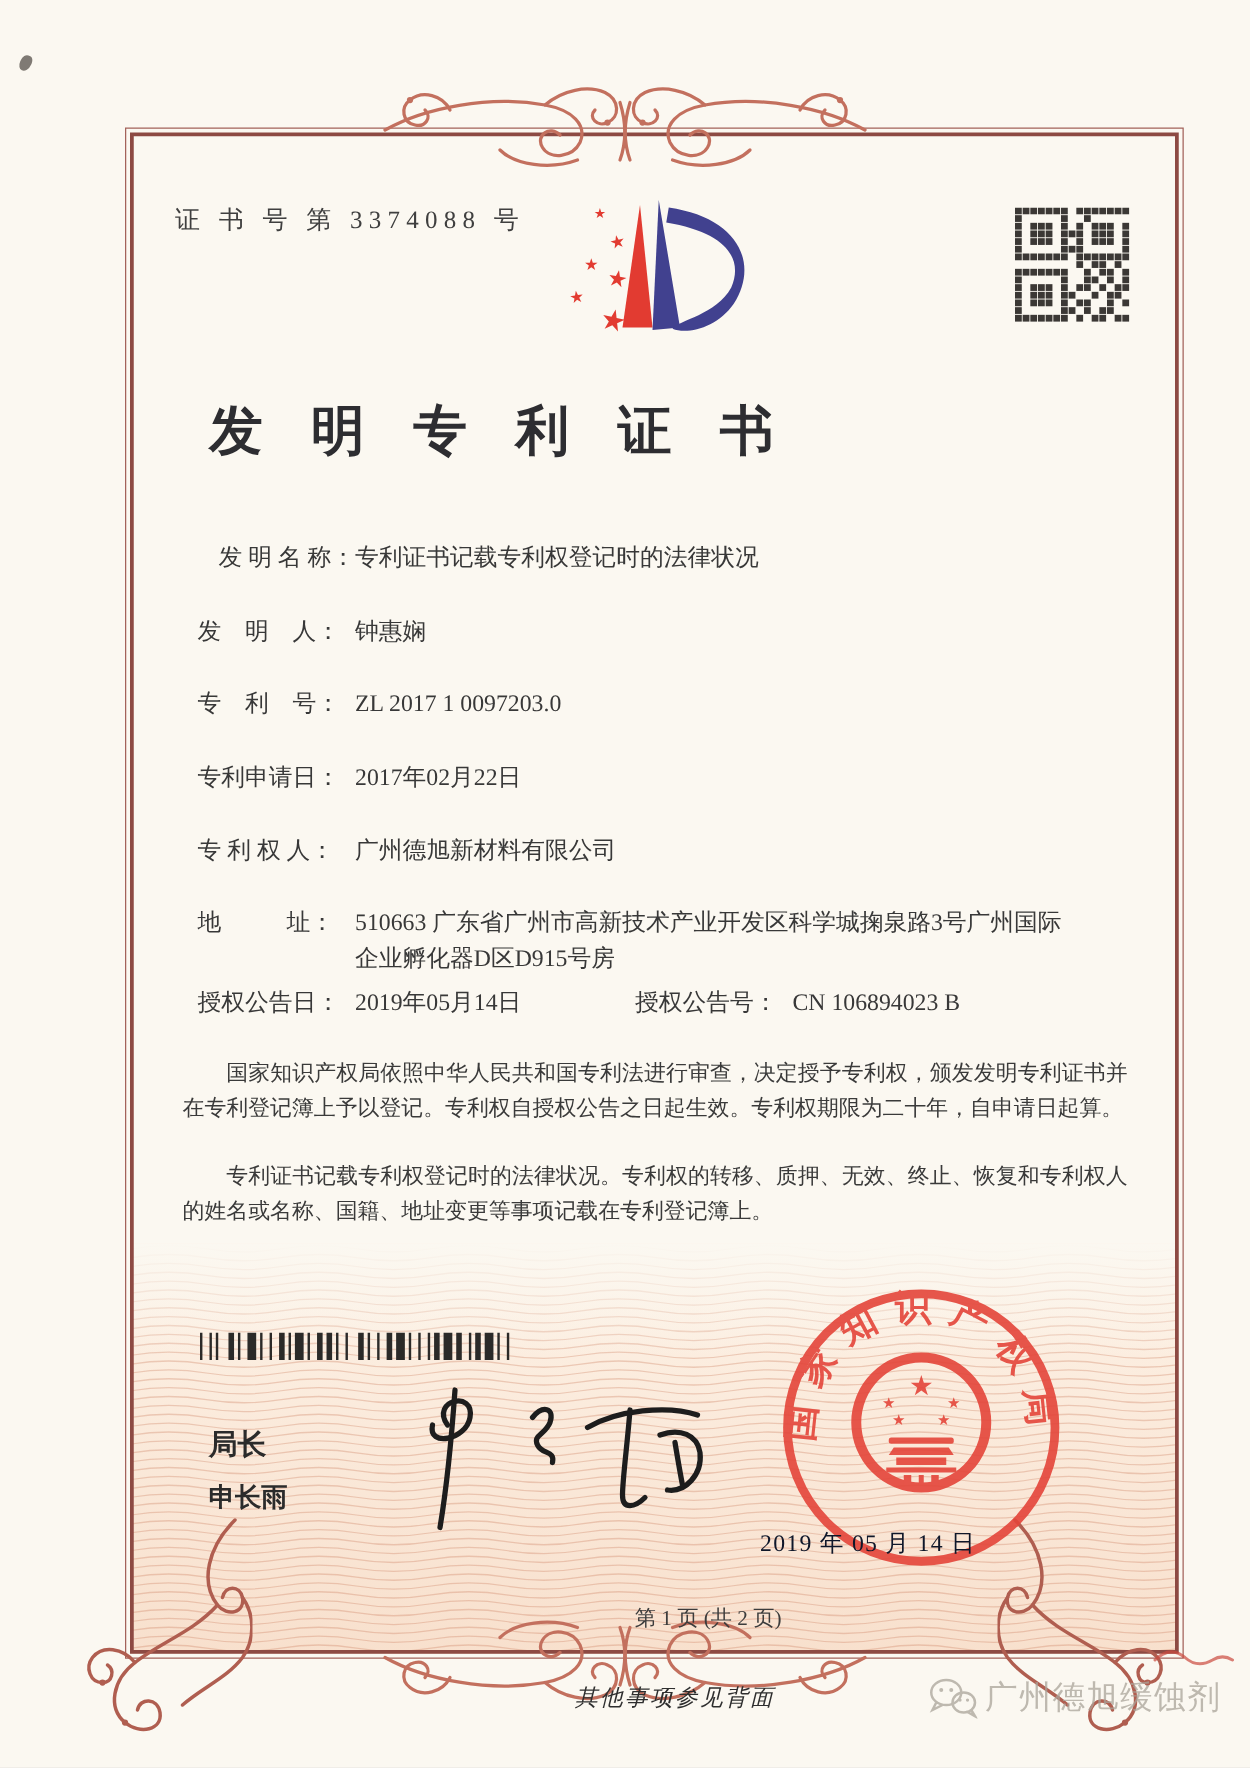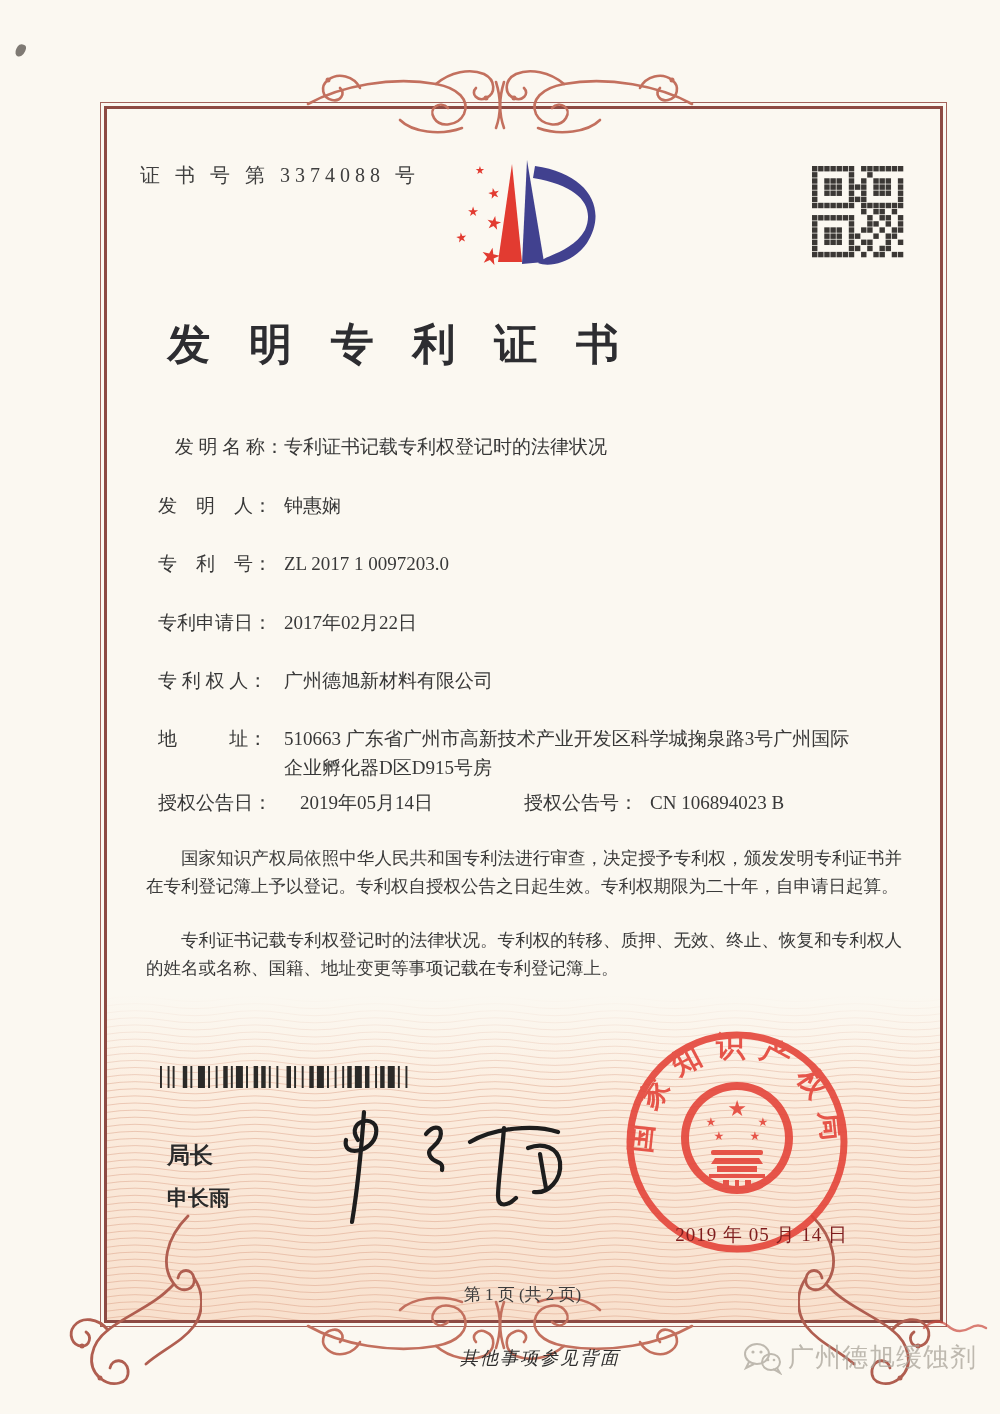--- a/index.html
+++ b/index.html
@@ -17,34 +17,34 @@
   .wave-fade{position:absolute;left:105px;top:995px;width:836px;height:90px;z-index:1;
              background:linear-gradient(#fbf8f1,rgba(251,248,241,0));}
 
   .cert-number{position:absolute;left:140px;top:162px;font-size:20px;letter-spacing:5px;color:#3f3f3f;z-index:3;}
   .doc-title{position:absolute;left:0;top:316px;width:800px;text-align:center;font-size:43px;font-weight:600;
              letter-spacing:14px;color:#2d2d31;z-index:3;}
 
   .field-row{position:absolute;left:158px;display:flex;font-size:19px;line-height:1.55;z-index:3;color:#383838;}
   .field-label{white-space:pre;width:126px;flex:0 0 126px;}
   .field-value{white-space:normal;}
-  .v-fixed{width:224px;flex:0 0 224px;margin-left:16px;}
+  .v-fixed{width:224px;flex:0 0 224px;}
   .addr{width:575px;}
 
   .para{position:absolute;left:146px;width:756px;font-size:17.5px;line-height:1.62;text-indent:2em;
         color:#3a3a3a;z-index:3;text-align:justify;}
 
   .director-title{position:absolute;left:167px;top:1140px;font-size:23px;font-weight:600;
                   font-family:"Liberation Sans","DejaVu Sans",sans-serif;color:#2b2b2b;z-index:3;}
   .director-name{position:absolute;left:167px;top:1184px;font-size:21px;font-weight:600;
                  font-family:"Liberation Sans","DejaVu Sans",sans-serif;color:#2b2b2b;z-index:3;}
 
-  .seal-date{position:absolute;left:608px;top:1222px;width:240px;text-align:right;font-size:19px;
-             letter-spacing:1px;color:#7f1d1d;z-index:4;}
-  .page-info{position:absolute;left:100px;top:1283px;width:845px;text-align:center;font-size:17px;color:#3c3c3c;z-index:3;}
+  .seal-date{position:absolute;left:608px;top:1222px;width:240px;text-align:left;font-size:19px;
+             letter-spacing:1px;color:#0f172a;z-index:4;}
+  .page-info{position:absolute;left:100px;top:1283px;width:845px;text-align:center;font-size:17px;color:#3c3c3c;z-index:3;padding-left:44px;}
   .back-note{position:absolute;left:360px;top:1346px;width:260px;text-align:right;font-size:18px;font-style:italic;
              letter-spacing:2px;color:#2e2e2e;z-index:3;}
 
   .watermark{position:absolute;left:742px;top:1340px;display:flex;align-items:center;gap:6px;z-index:3;opacity:.75;}
   .watermark-text{font-size:26px;color:#aaa49a;font-family:"Liberation Sans","DejaVu Sans",sans-serif;letter-spacing:1px;}
 
   .flourish{position:absolute;z-index:2;pointer-events:none;}
   .flip-v{transform:scaleY(-1);}
   .flip-h{transform:scaleX(-1);}
 

